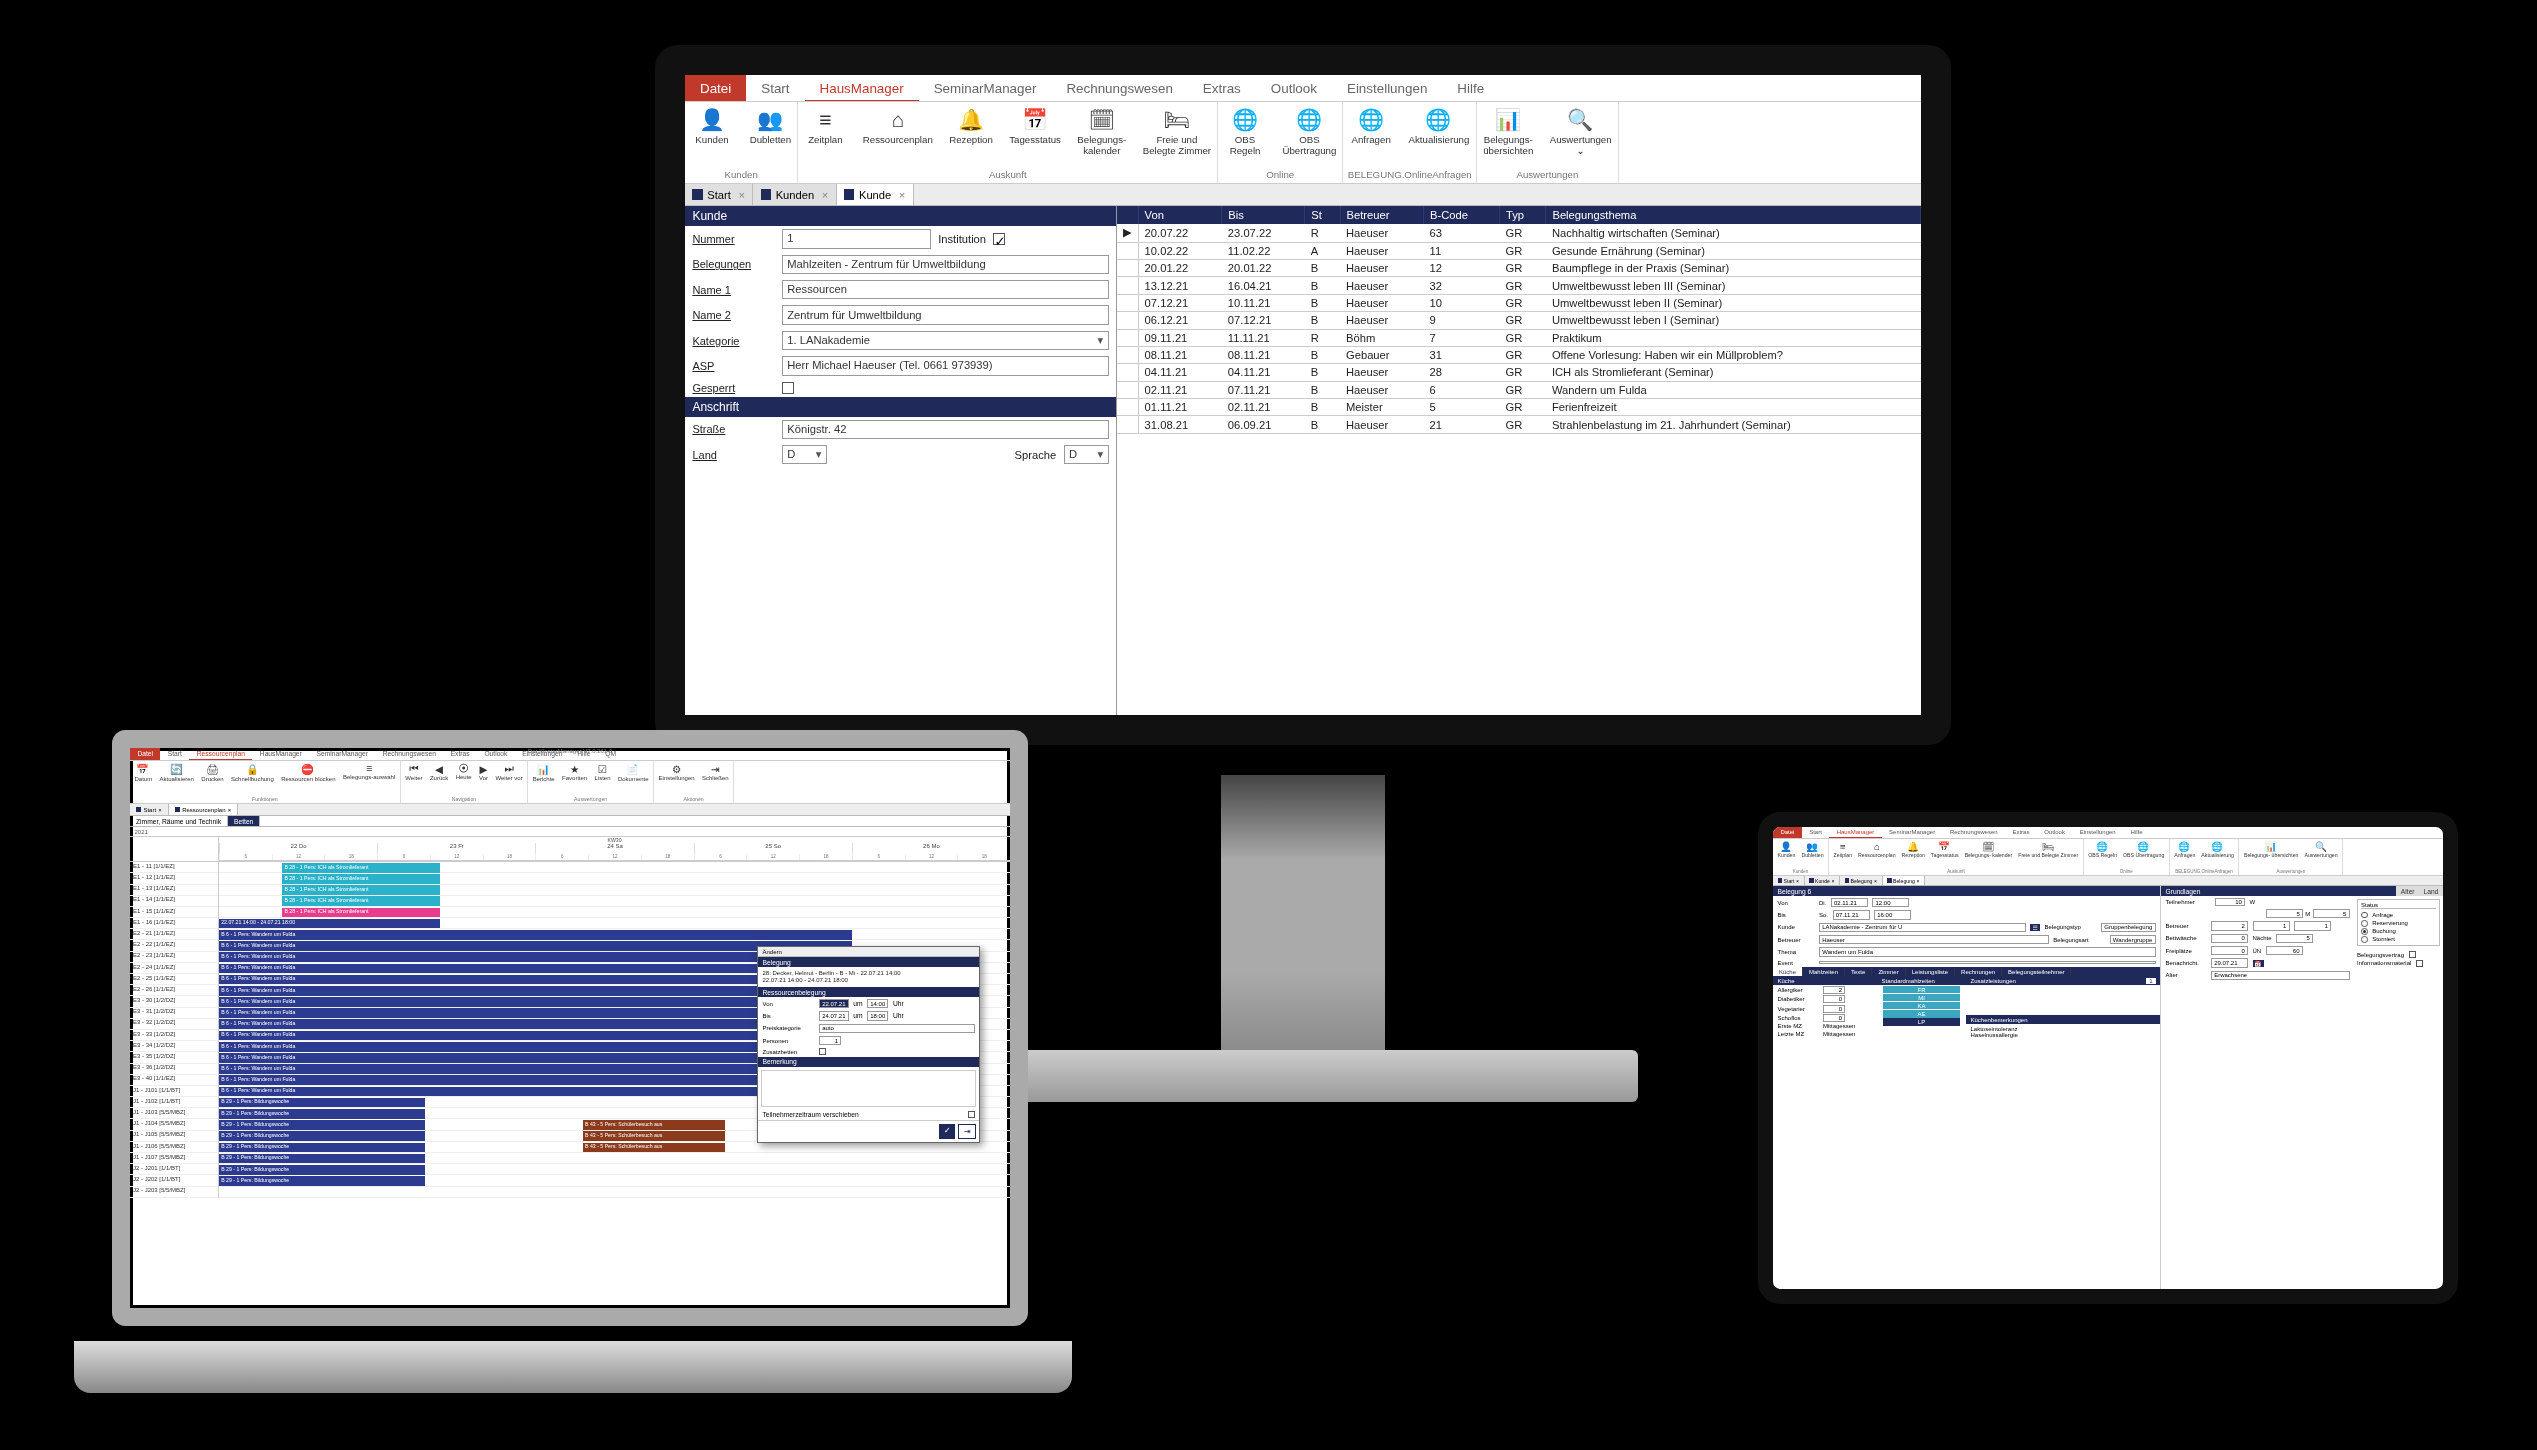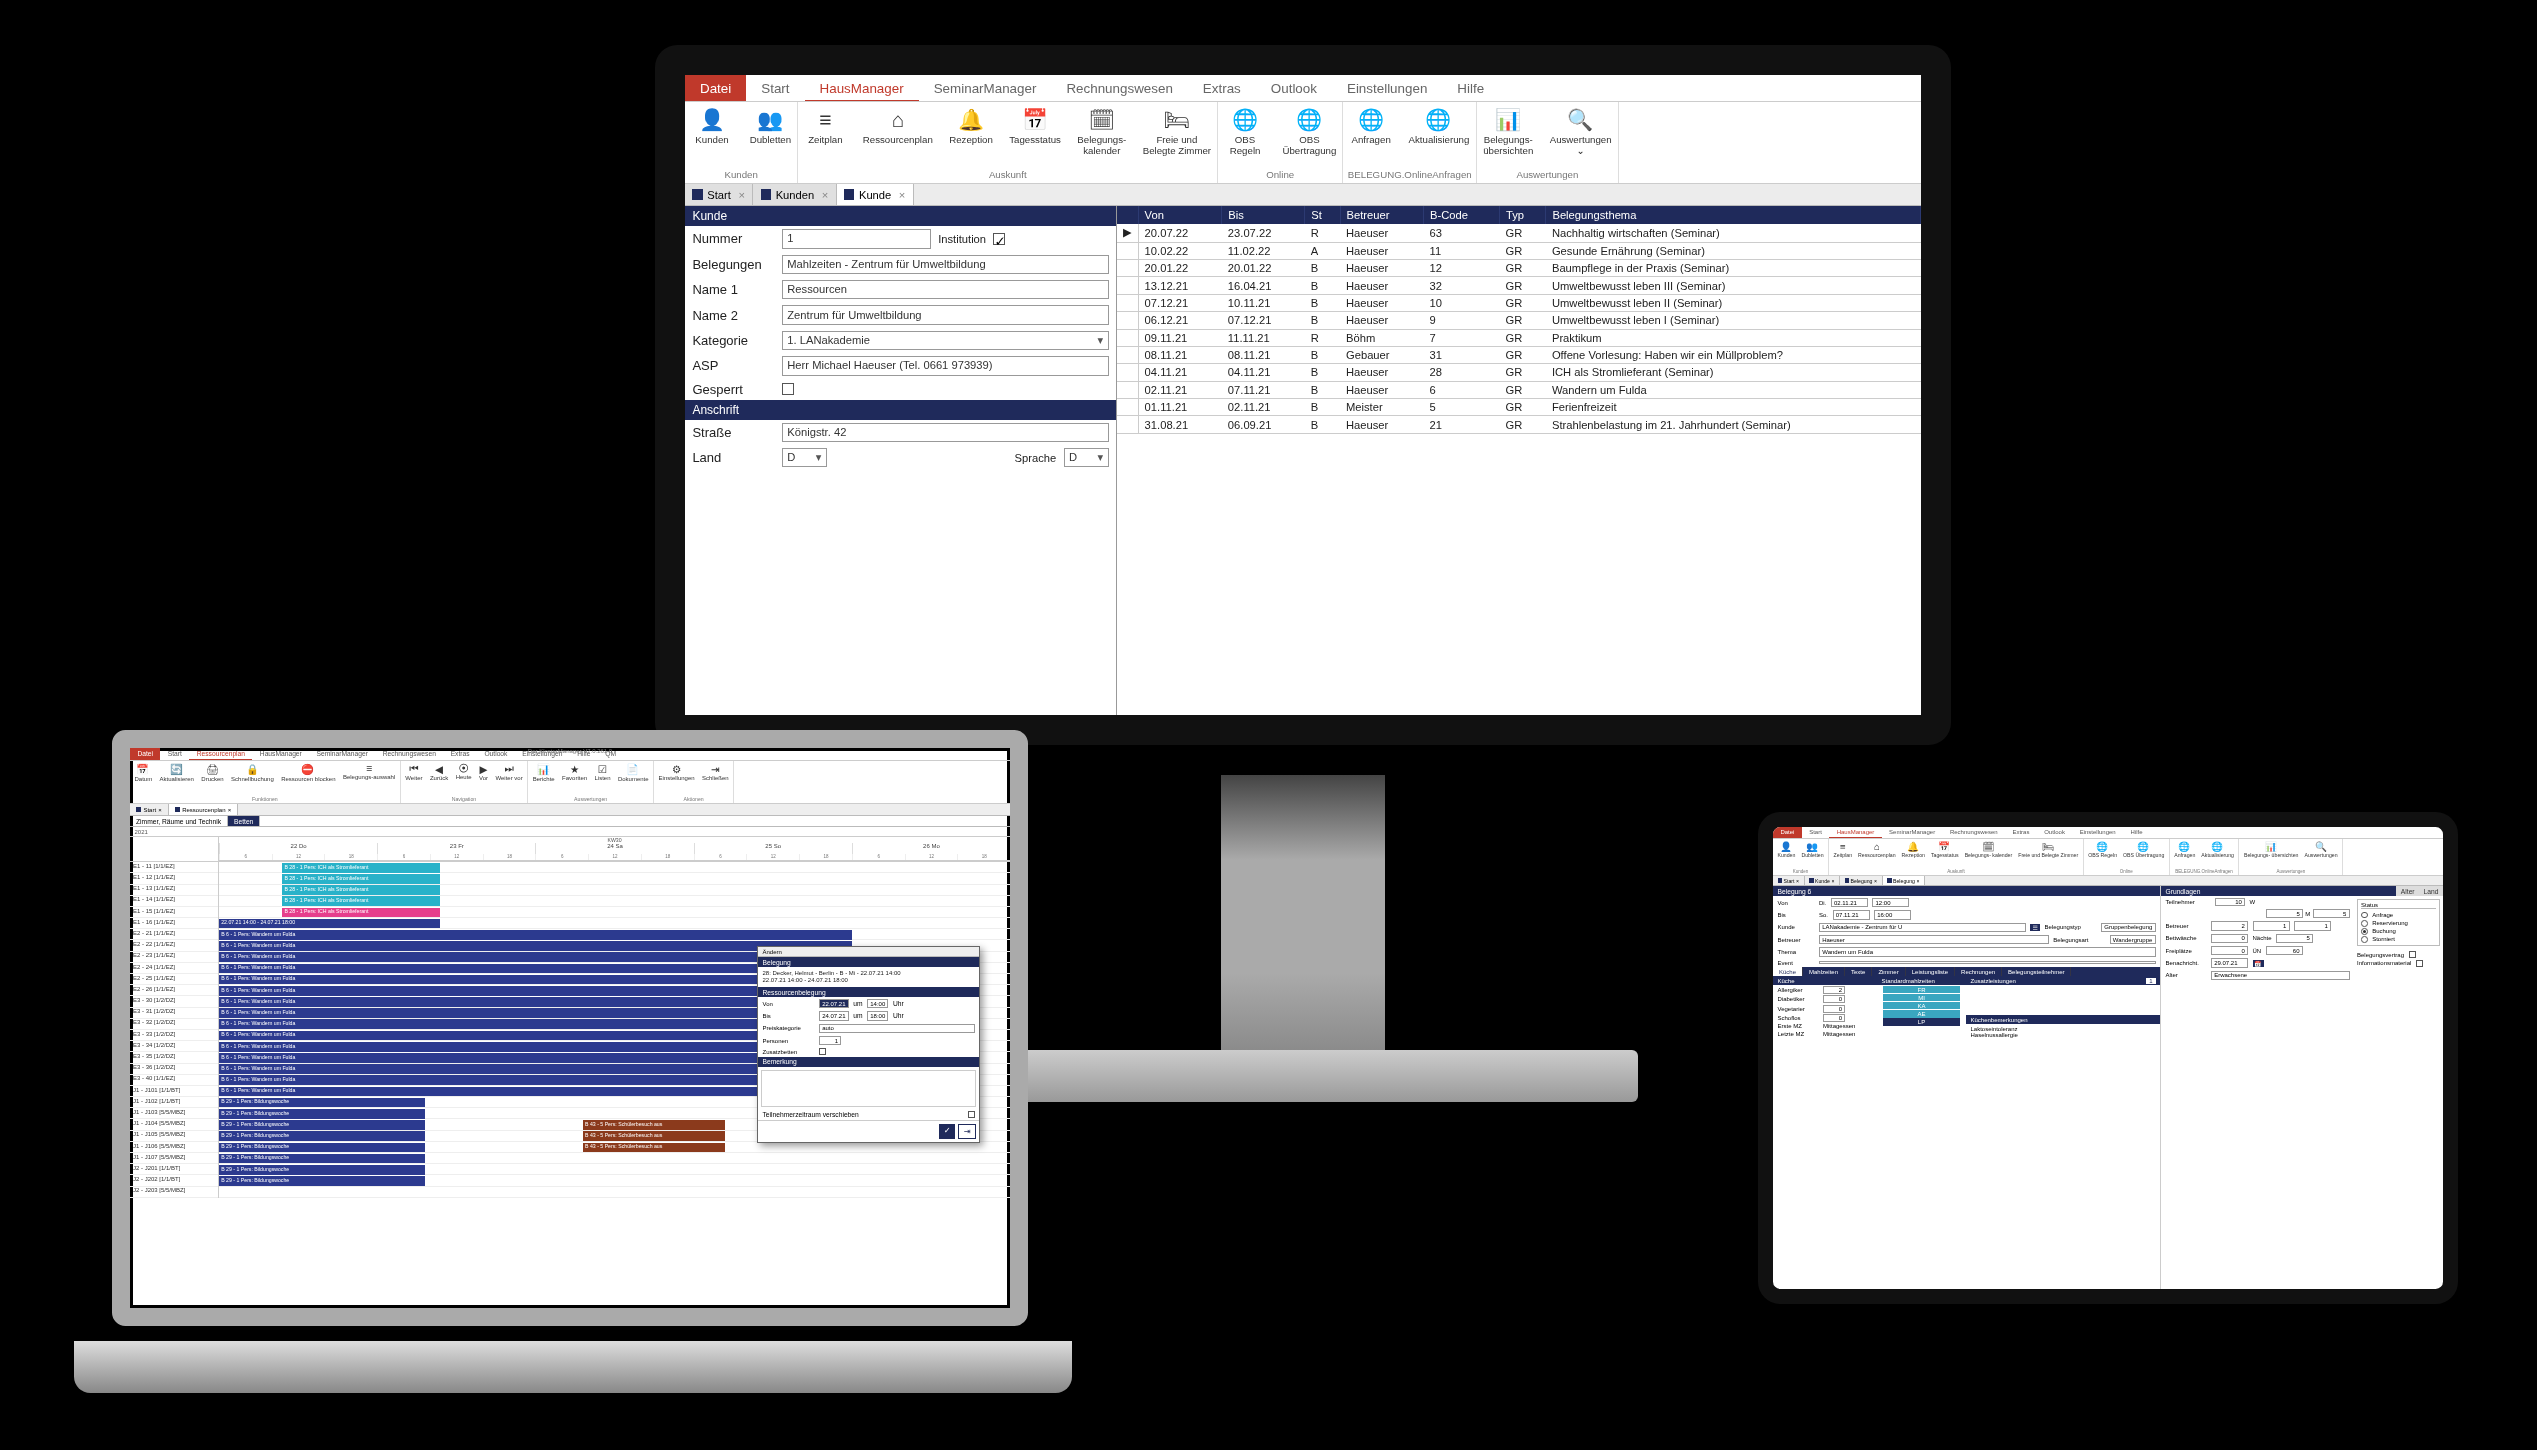--- a/index.html
+++ b/index.html
@@ -96,21 +96,21 @@
     color: #fff;
     padding: 3px 7.4px;
     font-size: 12px;
   }
   .form-row {
     display: flex;
     align-items: center;
     padding: 3px 7.4px;
     gap: 7.4px;
   }
-  .form-row label { width: 82px; font-size: 13px; color: #222; }
+  .form-row label { width: 82px; font-size: 11px; color: #222; text-decoration: underline; }
   .form-row .field {
     flex: 1;
     border: 0.7px solid #999;
     background: #fff;
     padding: 2.2px 4.5px;
     font-size: 11.2px;
     color: #333;
     height: 19.4px;
   }
   .form-row .aux-label { font-size: 11.2px; color: #222; }

